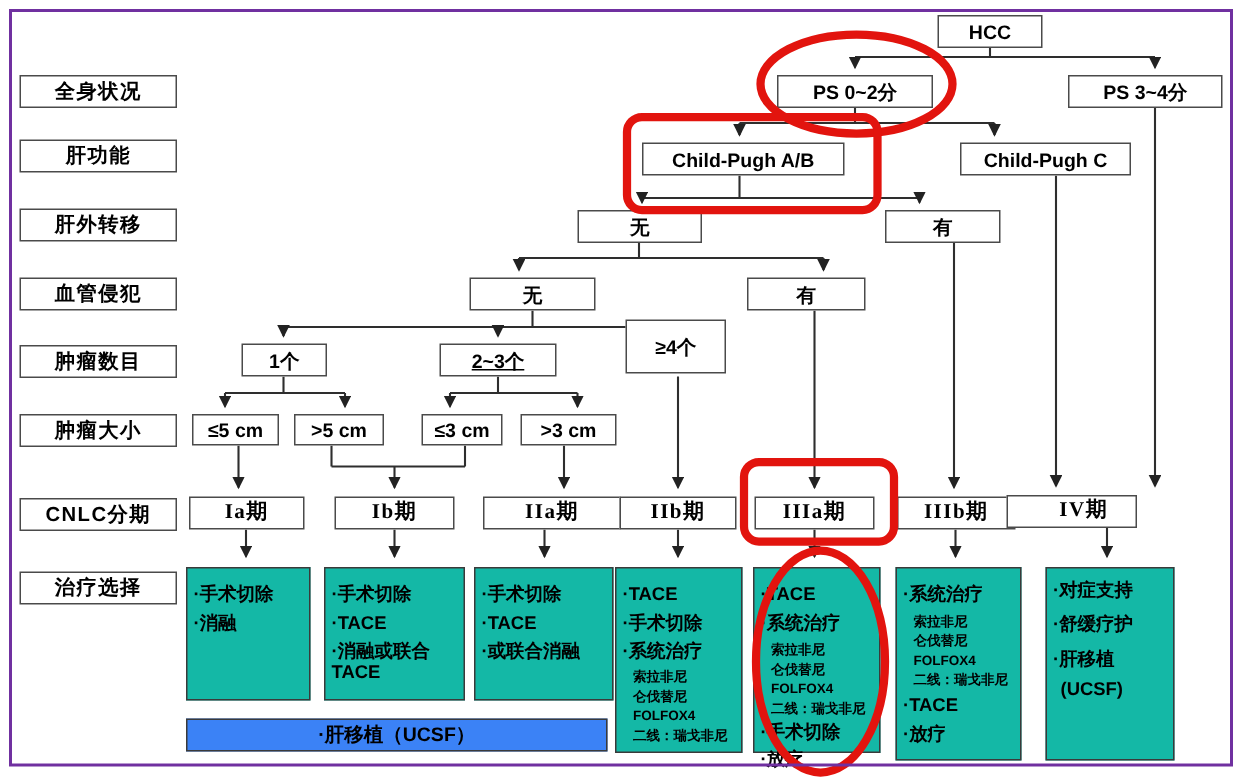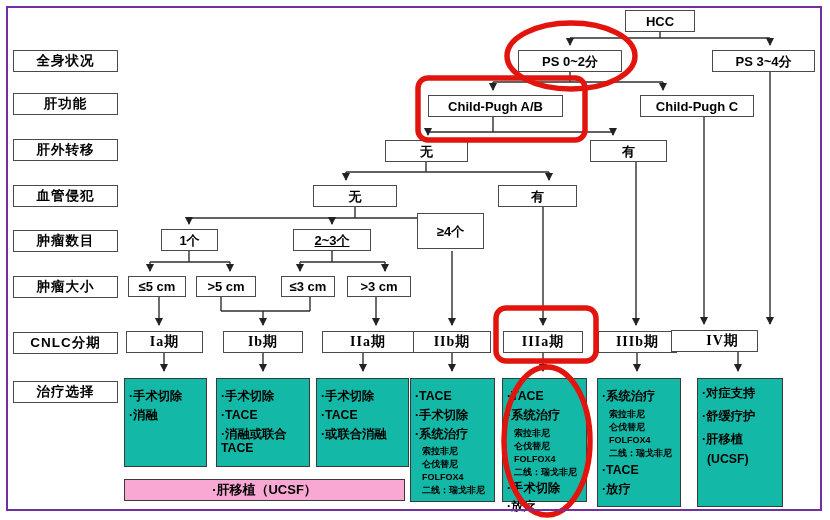--- a/index.html
+++ b/index.html
@@ -29,21 +29,21 @@
   .rowlabel{font-size:13.5px;letter-spacing:1px;}
   .stage-node{font-family:"Liberation Serif","DejaVu Serif",serif;font-size:14px;letter-spacing:1px;}
   .tbox{
     position:absolute;box-sizing:border-box;border:1.8px solid #3a3a3a;background:#14b8a6;
     padding:10px 2px 0 4px;font-weight:bold;
   }
   .ti{font-size:12.3px;line-height:1.2;margin-bottom:4px;}
   .drug{font-size:9px;line-height:1.45;padding-left:7px;white-space:nowrap;}
   .indent{padding-left:5px;}
   .bar{
-    position:absolute;box-sizing:border-box;border:1.8px solid #3a3a3a;background:#f9a8d4;
+    position:absolute;box-sizing:border-box;border:1.8px solid #3a3a3a;background:#3b82f6;
     display:flex;align-items:center;justify-content:center;
     font-weight:bold;font-size:13px;text-align:right;
   }
   .conn{stroke:var(--line);stroke-width:1.4;fill:none;}
   .ann{stroke:var(--red);stroke-width:5.5;fill:none;}
 </style>
 </head>
 <body>
 
 <div id="stage">

